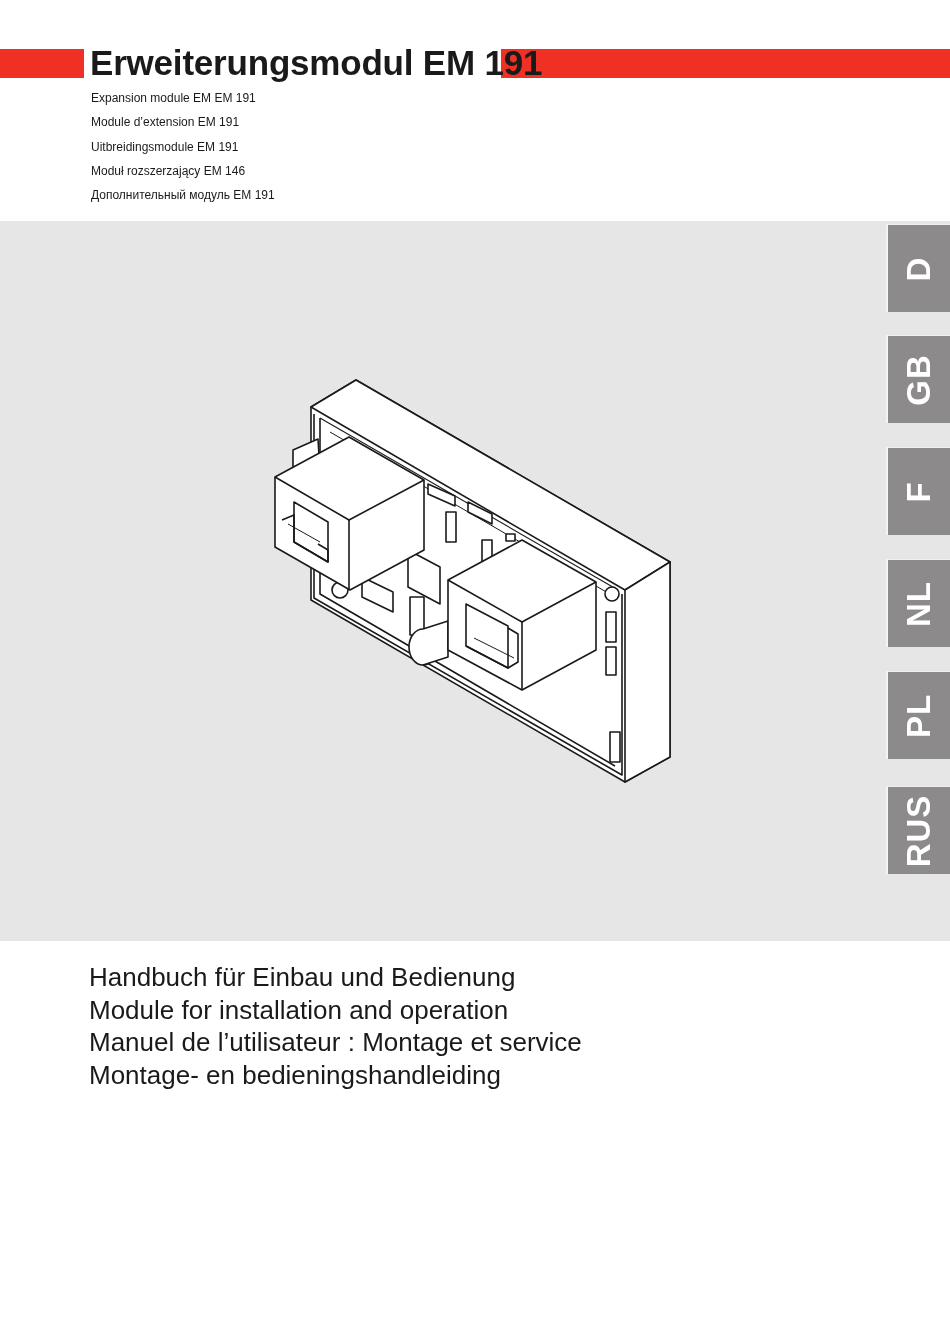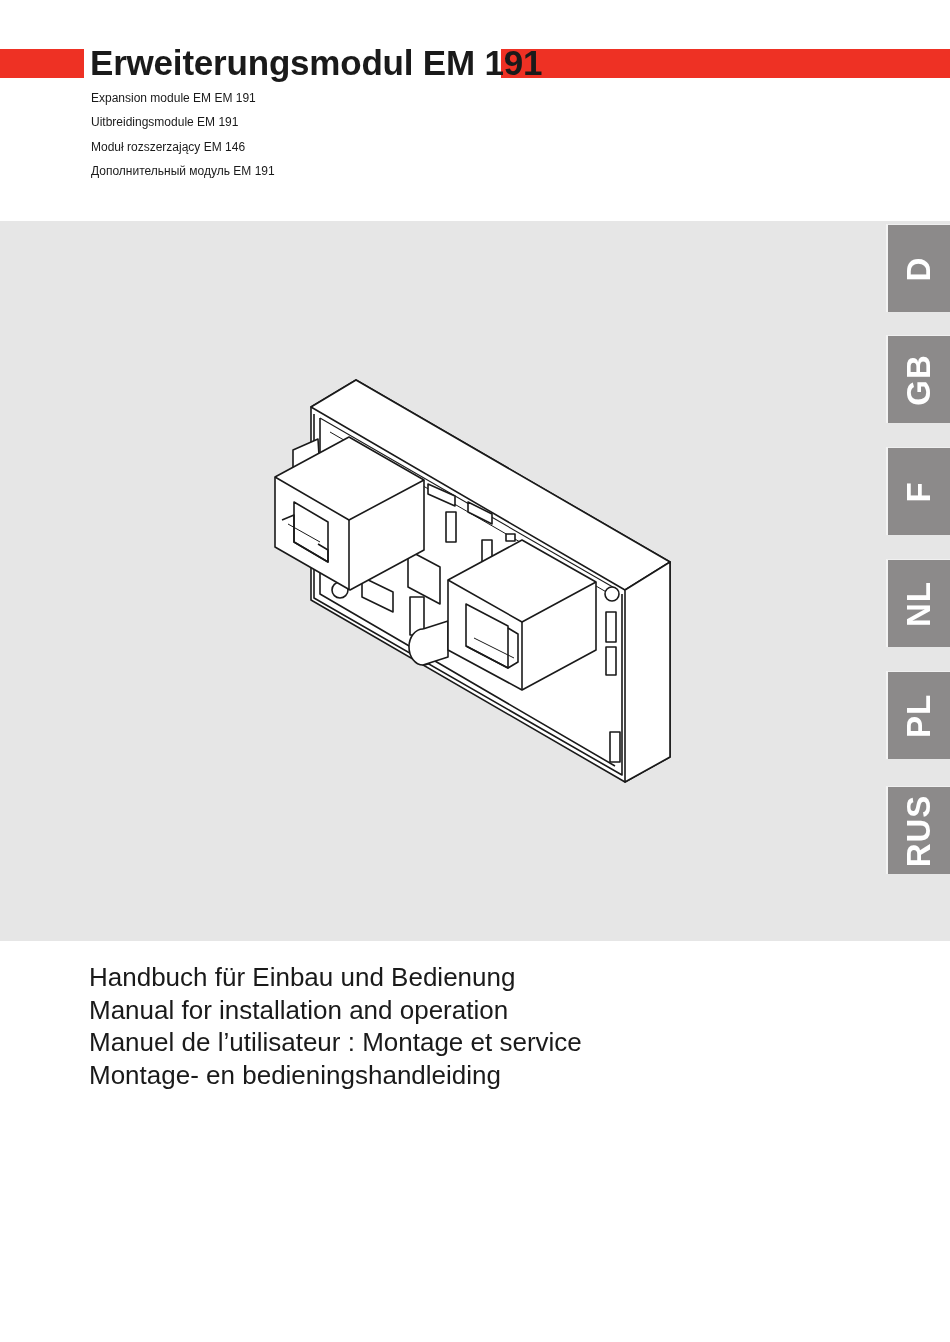--- a/index.html
+++ b/index.html
@@ -49,20 +49,21 @@
 </head>
 <body>
 
 <div class="red-bar" id="red-left"></div>
 <div class="red-bar" id="red-right"></div>
 
 <h1 class="title" style="margin:0;font-weight:bold;">Erweiterungsmodul EM 191</h1>
 
 <ul class="subtitles">
   <li>Expansion module EM EM 191</li>
+  <li>Module d’extension EM 191</li>
   <li>Uitbreidingsmodule EM 191</li>
   <li>Moduł rozszerzający EM 146</li>
   <li>Дополнительный модуль EM 191</li>
 </ul>
 
 <div class="band"></div>
 
 <svg class="illustration" viewBox="0 0 410 420" xmlns="http://www.w3.org/2000/svg" fill="#ffffff" stroke="#1a1a1a" stroke-width="1.6" stroke-linejoin="round">
 
   <polygon points="41,35 86,8 400,190 400,385 355,410 41,228"></polygon>
@@ -126,16 +127,16 @@
 </div>
 <div class="tab" style="top:671px;">
   <span>PL</span>
 </div>
 <div class="tab" style="top:786px;">
   <span>RUS</span>
 </div>
 
 <ul class="manual-titles">
   <li>Handbuch für Einbau und Bedienung</li>
-  <li>Manual for installation and operation</li>
+  <li>Module for installation and operation</li>
   <li>Manuel de l’utilisateur : Montage et service</li>
   <li>Montage- en bedieningshandleiding</li>
 </ul>
 
 </body></html>

